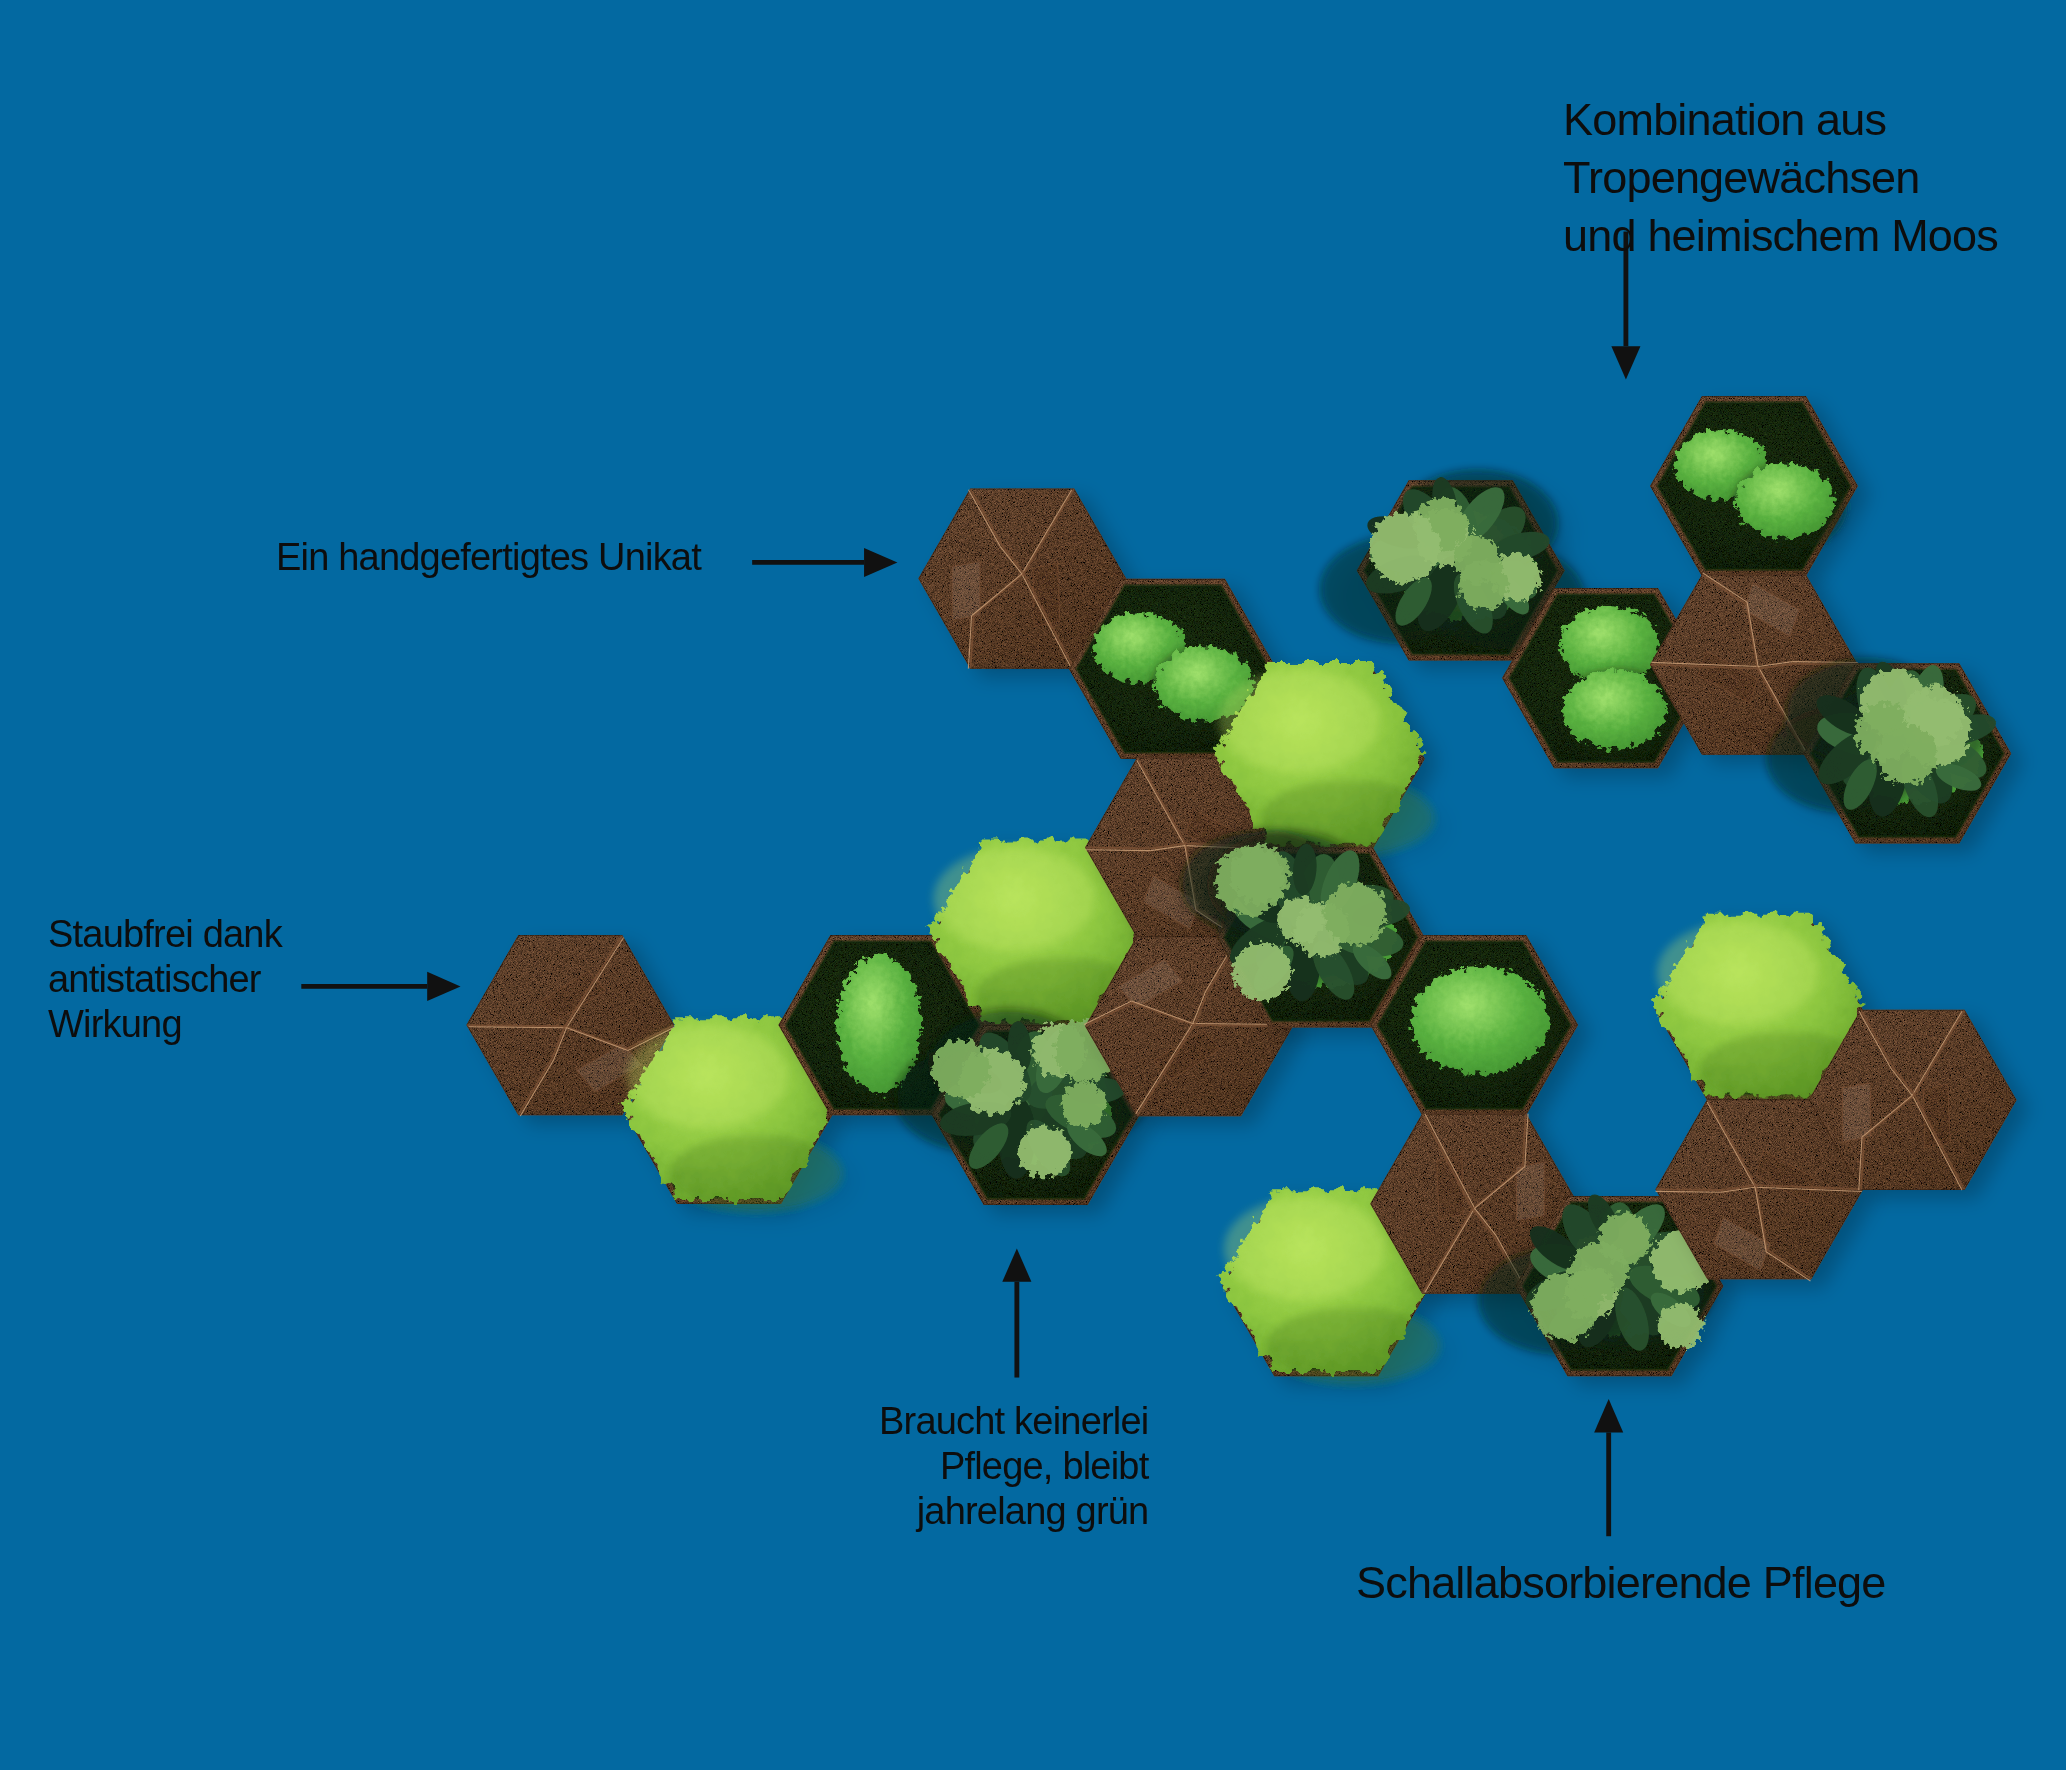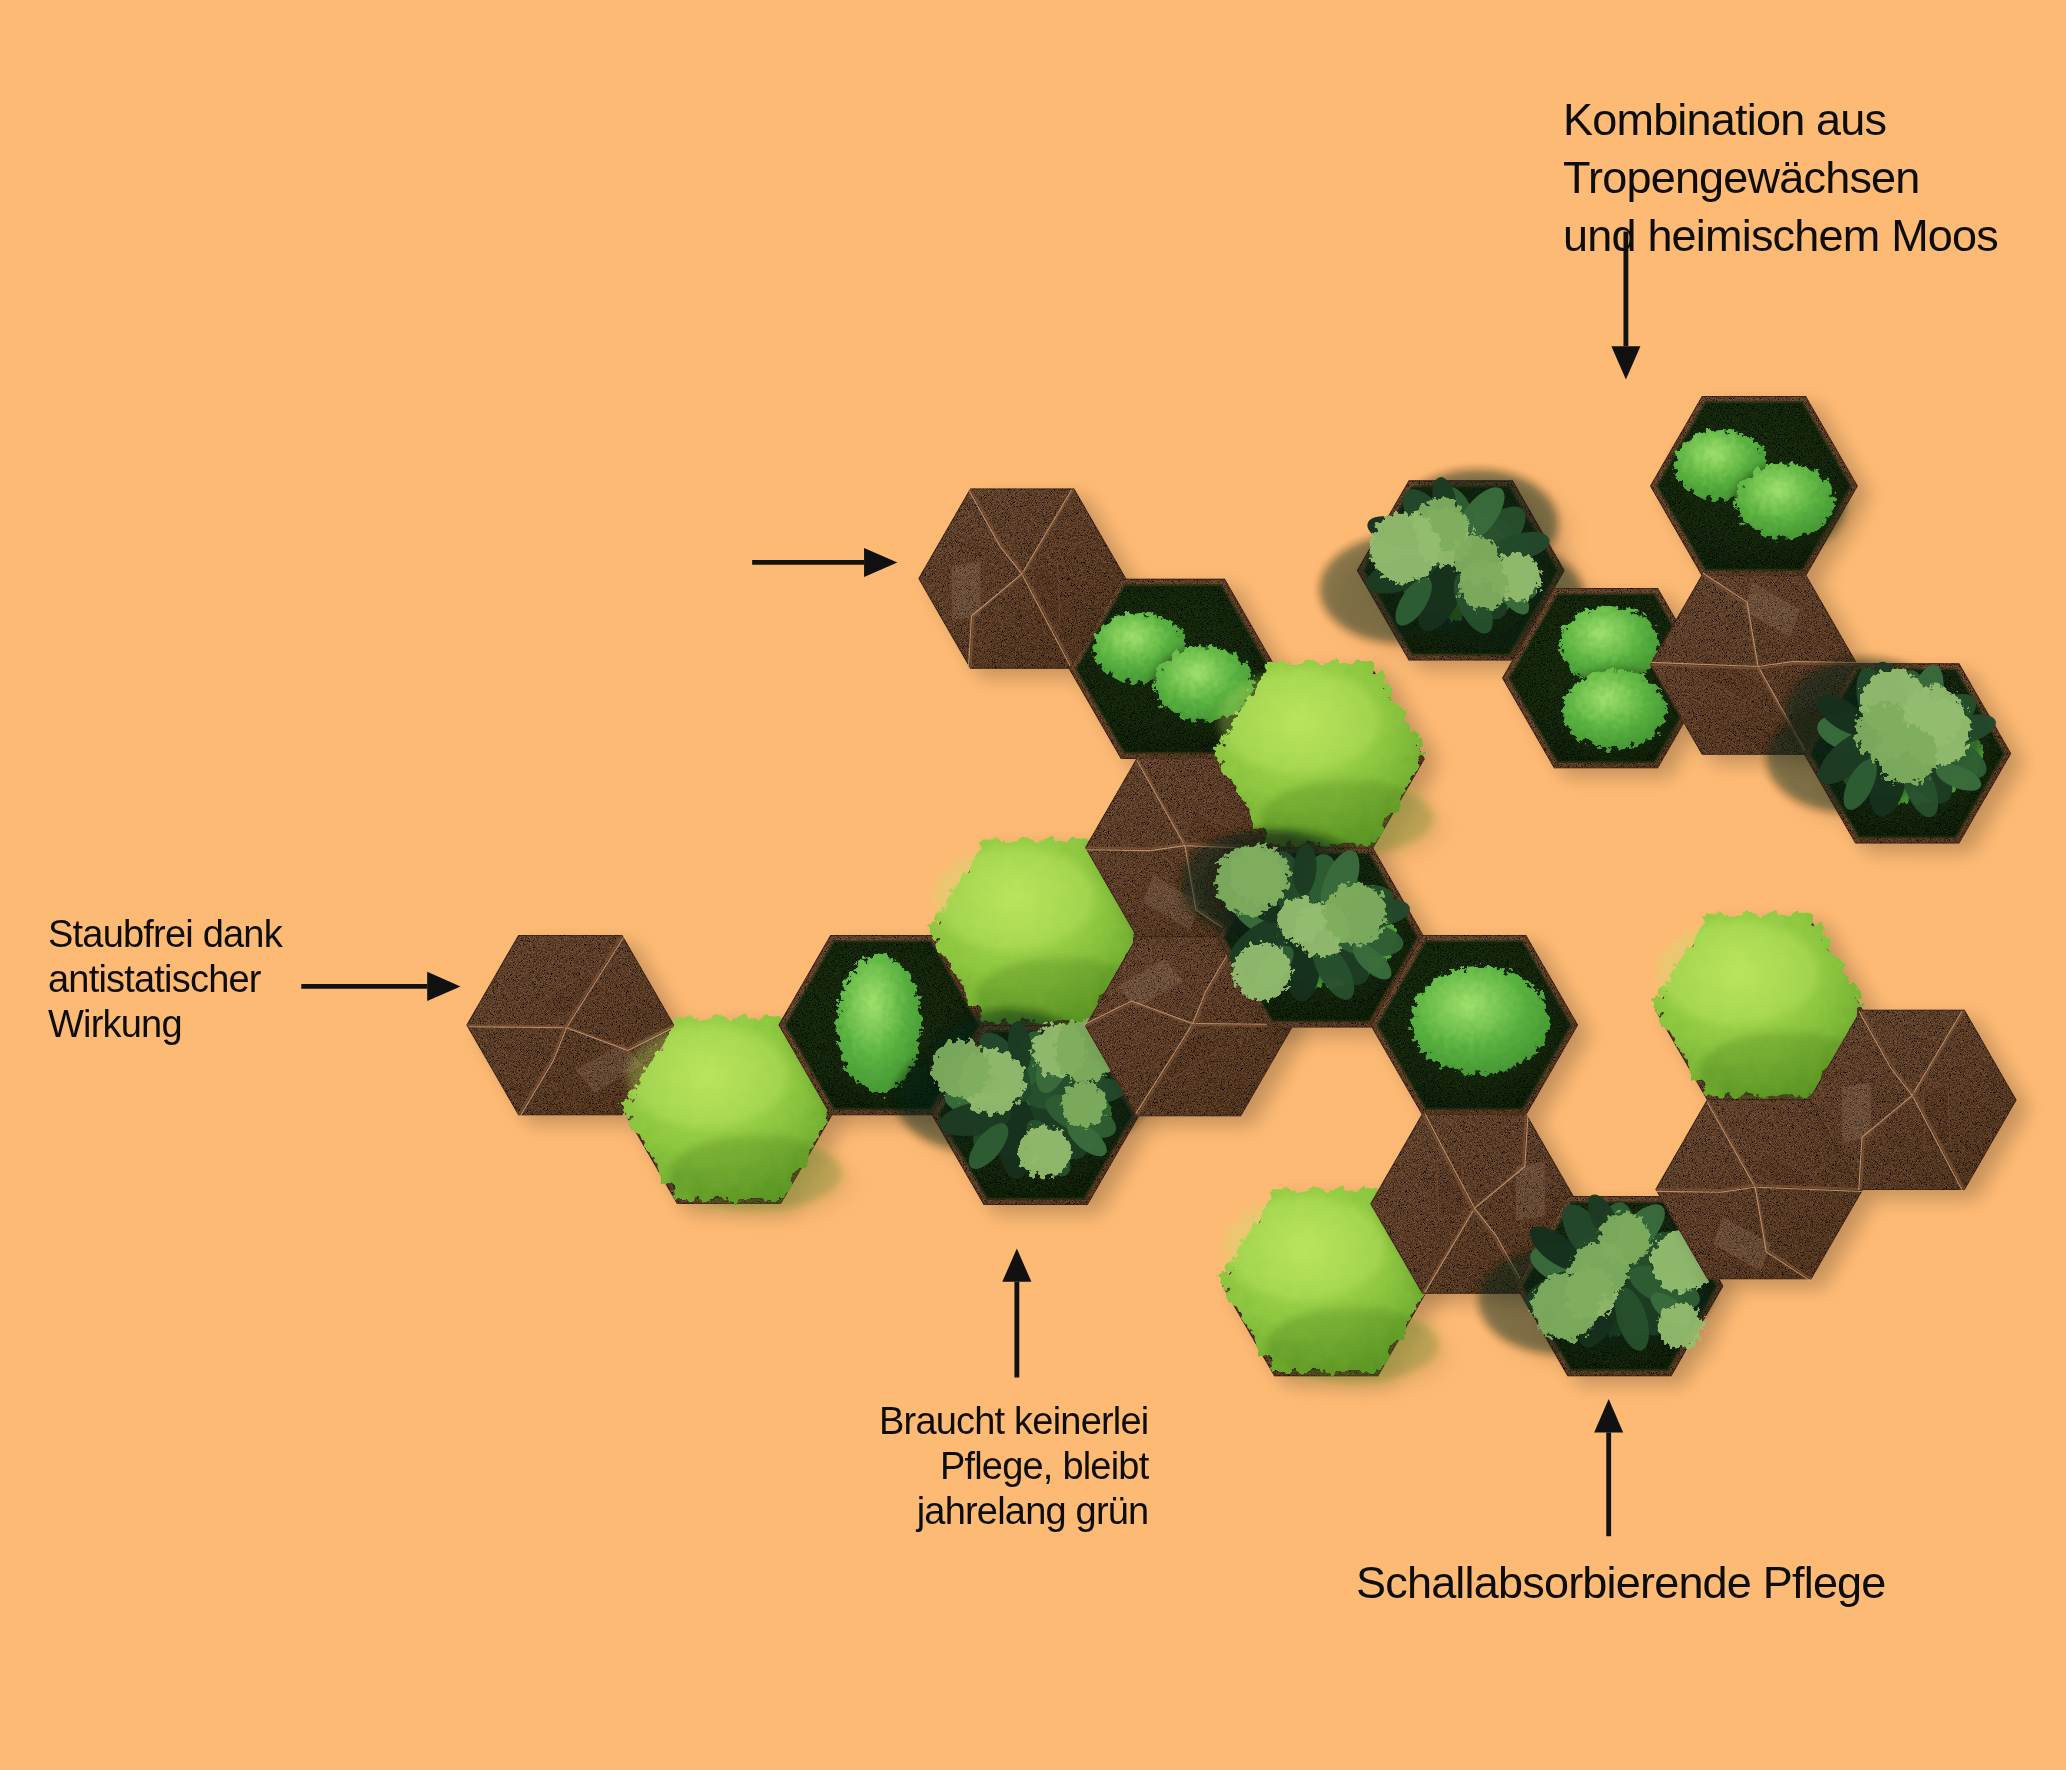--- a/index.html
+++ b/index.html
@@ -1,16 +1,16 @@
 <!DOCTYPE html>
 <html style="font-size:8.6px"><head>
 <meta charset="utf-8">
 <style>
   html,body{margin:0;padding:0;background:#ffffff;}
-  .stage{position:relative;width:2066px;height:1771px;background:#fdba74;overflow:hidden;
+  .stage{position:relative;width:2066px;height:1771px;background:#0369a1;overflow:hidden;
          font-family:"Liberation Sans",sans-serif;}
   #scene{position:absolute;left:0;top:0;}
   .label{position:absolute;color:#0d0d0d;white-space:pre-line;letter-spacing:-0.8px;}
   .label.small{font-size:38px;line-height:45px;}
   .label.large{font-size:45px;line-height:58px;}
 </style>
 </head>
 <body>
 
 <div class="stage">
@@ -498,20 +498,21 @@
         <g>
           <line x1="2990" y1="2855" x2="2990" y2="2662" stroke="#111111" stroke-width="9"></line>
           <polygon points="2990,2600 3017,2662 2963,2662" fill="#111111"></polygon>
         </g>
       </g>
   </svg>
 
   <div class="label large" style="left: 1563px; top: 91px;">Kombination aus
 Tropengewächsen
 und heimischem Moos</div>
+  <div class="label small" style="left: 276px; top: 535px;">Ein handgefertigtes Unikat</div>
   <div class="label small" style="left: 48px; top: 912px;">Staubfrei dank
 antistatischer
 Wirkung</div>
   <div class="label small" style="left: 879px; top: 1399px; text-align: right;">Braucht keinerlei
 Pflege, bleibt
 jahrelang grün</div>
   <div class="label large" style="left: 1356px; top: 1554px;">Schallabsorbierende Pflege</div>
 </div>
 
 

